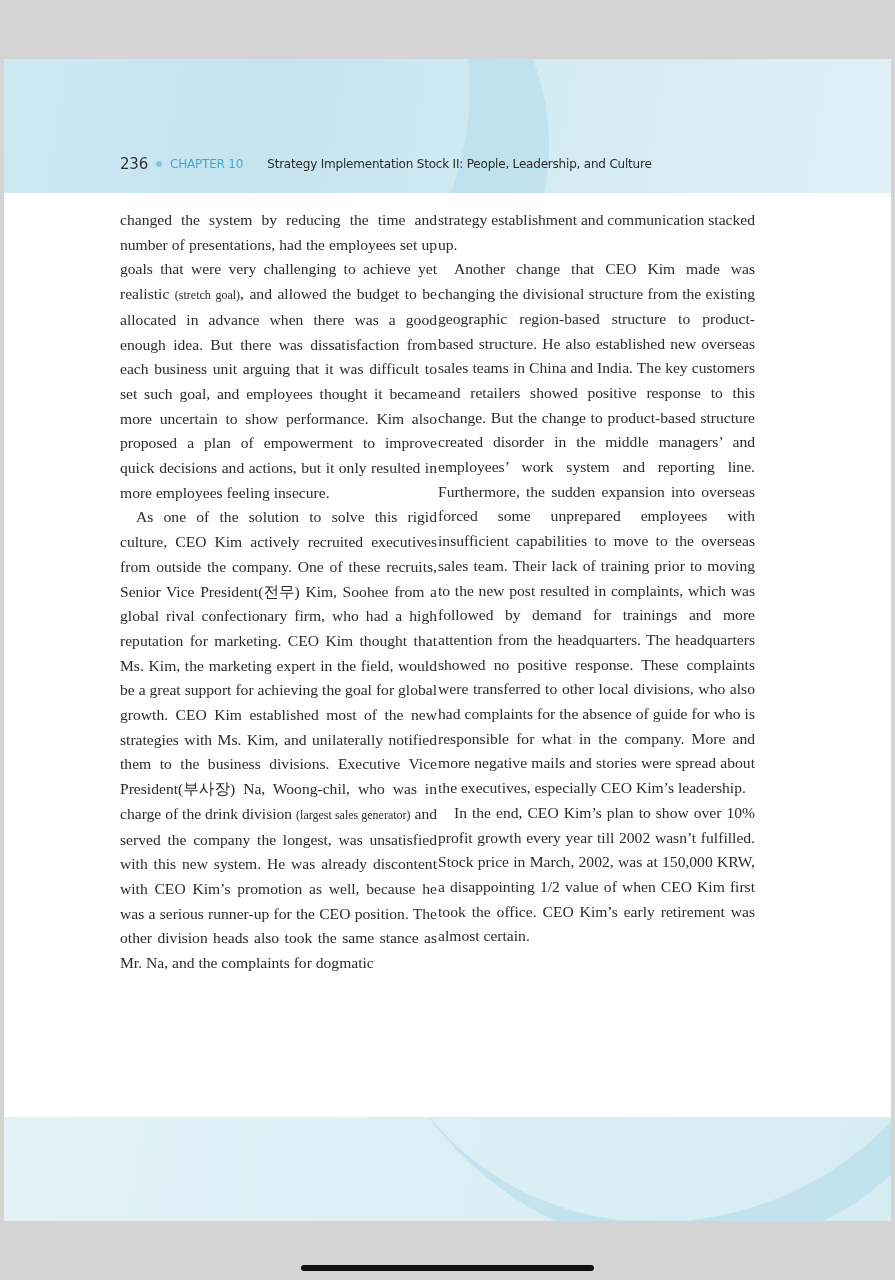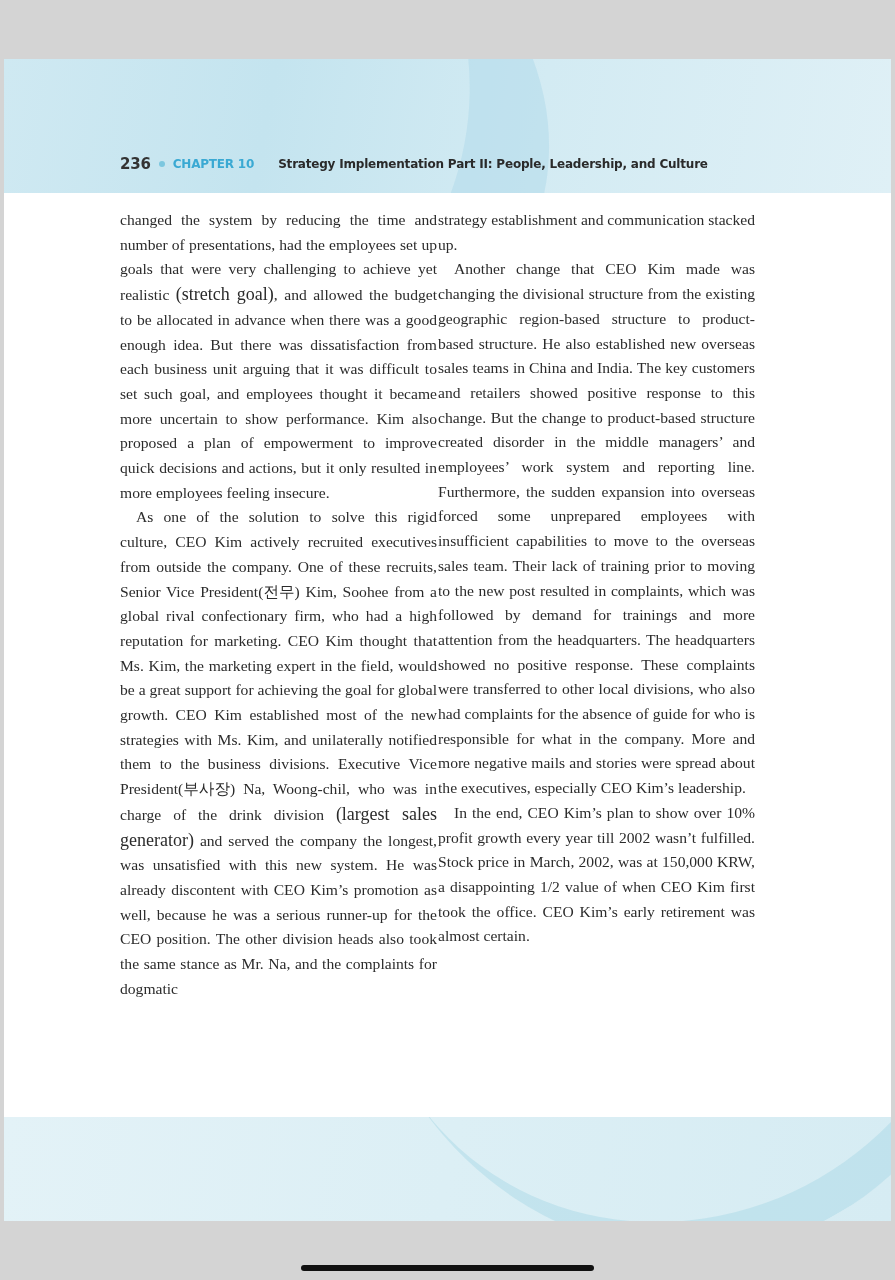--- a/index.html
+++ b/index.html
@@ -26,21 +26,21 @@
     position: absolute; left: -60px; top: -200px;
     width: 520px; height: 520px; border-radius: 50%;
     border-right: 90px solid rgba(170, 215, 232, 0.45);
     transform: rotate(20deg);
   }
   .running-head {
     position: absolute; left: 116px; top: 96px;
     font-family: "DejaVu Sans", sans-serif;
     font-size: 12px; letter-spacing: -0.2px;
     color: #2a2a2a; white-space: nowrap;
-    display: flex; align-items: center; font-weight: bold;
+    display: flex; align-items: center;
   }
   .running-head .pnum { font-size: 15px; margin-right: 8px; color: #333; }
   .running-head .dot {
     width: 6px; height: 6px; border-radius: 50%;
     background: #7cc7df; margin-right: 8px; display: inline-block;
   }
   .running-head .chap { color: #3aa9d3; margin-right: 24px; }
   .footer-band {
     position: absolute; left: 0; bottom: 0; width: 100%; height: 104px;
     background: linear-gradient(100deg, #e3f2f7 0%, #dceff5 50%, #d6ecf3 100%);
@@ -57,38 +57,38 @@
     width: 317px;
     font-size: 15.6px; line-height: 24.7px;
     color: #2b2b2b;
     text-align: justify;
     hyphens: manual;
   }
   .col.left { left: 116px; }
   .col.right { left: 434px; }
   .col p { margin: 0; }
   .col p.indent { text-indent: 16px; }
-  .small { font-size: 18px; }
+  .small { font-size: 12px; }
   .home-indicator {
     position: absolute; left: 301px; top: 1265px;
     width: 293px; height: 6px; border-radius: 3px;
     background: #111;
   }
 </style>
 </head>
 <body>
 
 <div class="page">
   <div class="header-band">
     <div class="swoosh"></div>
     <div class="running-head">
       <span class="pnum">236</span>
       <span class="dot"></span>
       <span class="chap">CHAPTER 10</span>
-      <span>Strategy Implementation Part II: People, Leadership, and Culture</span>
+      <span>Strategy Implementation Stock II: People, Leadership, and Culture</span>
     </div>
   </div>
 
   <div class="col left">
       <p><span>changed the system by reducing the time and number of presentations, had the employees set up goals that were very challenging to achieve yet realistic </span><span class="small">(stretch goal)</span><span>, and allowed the budget to be allocated in advance when there was a good enough idea. But there was dissatisfaction from each business unit arguing that it was difficult to set such goal, and em­ployees thought it became more uncertain to show performance. Kim also proposed a plan of empowerment to improve quick decisions and actions, but it only resulted in more em­ployees feeling insecure.</span></p>
       <p class="indent"><span>As one of the solution to solve this rigid culture, CEO Kim actively recruited executives from outside the company. One of these re­cruits, Senior Vice President(전무) Kim, Soohee from a global rival confectionary firm, who had a high reputation for marketing. CEO Kim thought that Ms. Kim, the marketing expert in the field, would be a great support for achiev­ing the goal for global growth. CEO Kim estab­lished most of the new strategies with Ms. Kim, and unilaterally notified them to the business divisions. Executive Vice President(부사장) Na, Woong-chil, who was in charge of the drink division </span><span class="small">(largest sales generator)</span><span> and served the company the longest, was unsatisfied with this new system. He was already discontent with CEO Kim’s promotion as well, because he was a serious runner-up for the CEO position. The other division heads also took the same stance as Mr. Na, and the complaints for dogmatic</span></p>
     </div>
   <div class="col right">
       <p><span>strategy establishment and communication stacked up.</span></p>
       <p class="indent"><span>Another change that CEO Kim made was changing the divisional structure from the existing geographic region-based structure to product-based structure. He also established new overseas sales teams in China and India. The key customers and retailers showed posi­tive response to this change. But the change to product-based structure created disorder in the middle managers’ and employees’ work system and reporting line. Furthermore, the sudden expansion into overseas forced some unpre­pared employees with insufficient capabilities to move to the overseas sales team. Their lack of training prior to moving to the new post resulted in complaints, which was followed by demand for trainings and more attention from the headquarters. The headquarters showed no positive response. These complaints were transferred to other local divisions, who also had complaints for the absence of guide for who is responsible for what in the company. More and more negative mails and stories were spread about the executives, especially CEO Kim’s leadership.</span></p>

